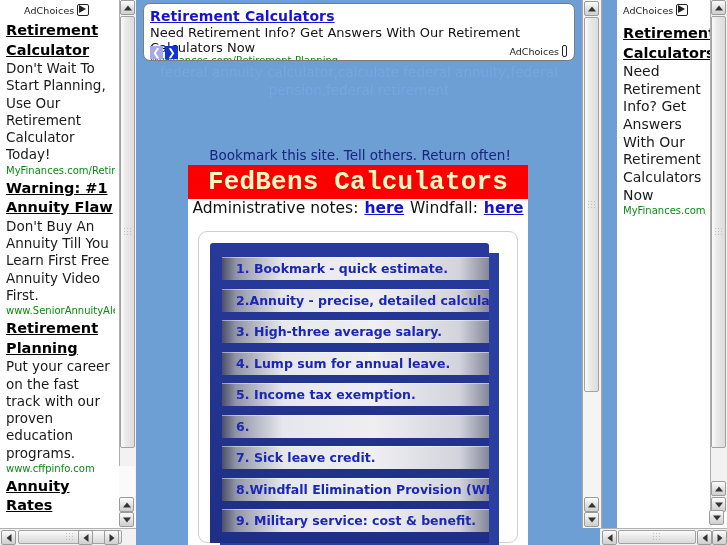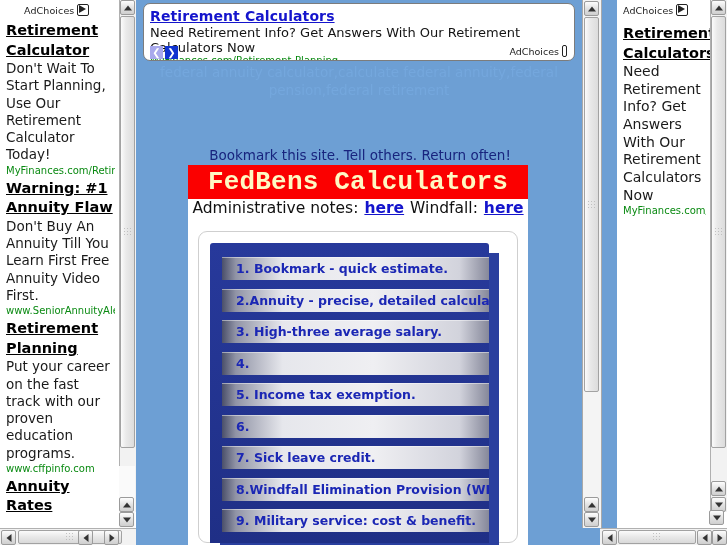--- a/index.html
+++ b/index.html
@@ -293,20 +293,21 @@
           <li class="calc-btn">
             <span class="num">2.</span>
             <span class="lbl">Annuity - precise, detailed calculation.</span>
           </li>
           <li class="calc-btn">
             <span class="num">3.</span>
             <span class="lbl">High-three average salary.</span>
           </li>
           <li class="calc-btn">
             <span class="num">4.</span>
+            <span class="lbl">Lump sum for annual leave.</span>
           </li>
           <li class="calc-btn">
             <span class="num">5.</span>
             <span class="lbl">Income tax exemption.</span>
           </li>
           <li class="calc-btn">
             <span class="num">6.</span>
           </li>
           <li class="calc-btn">
             <span class="num">7.</span>

